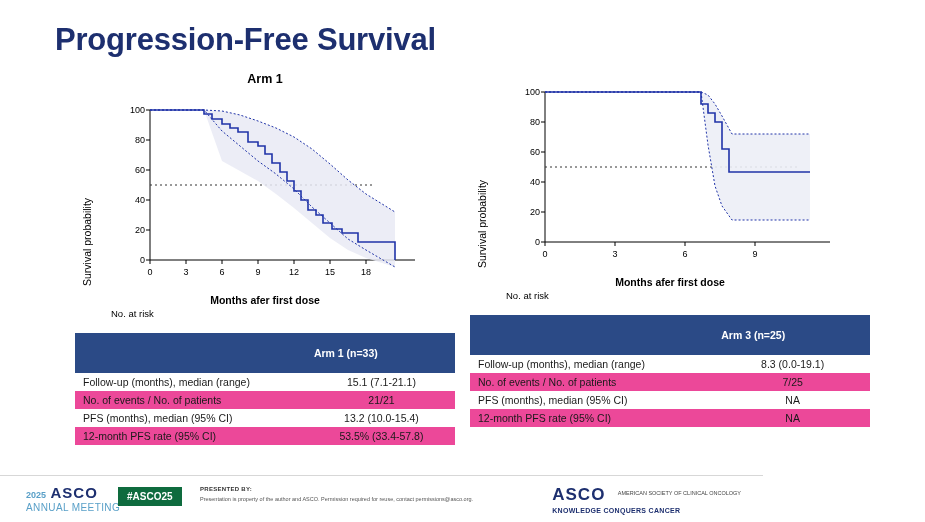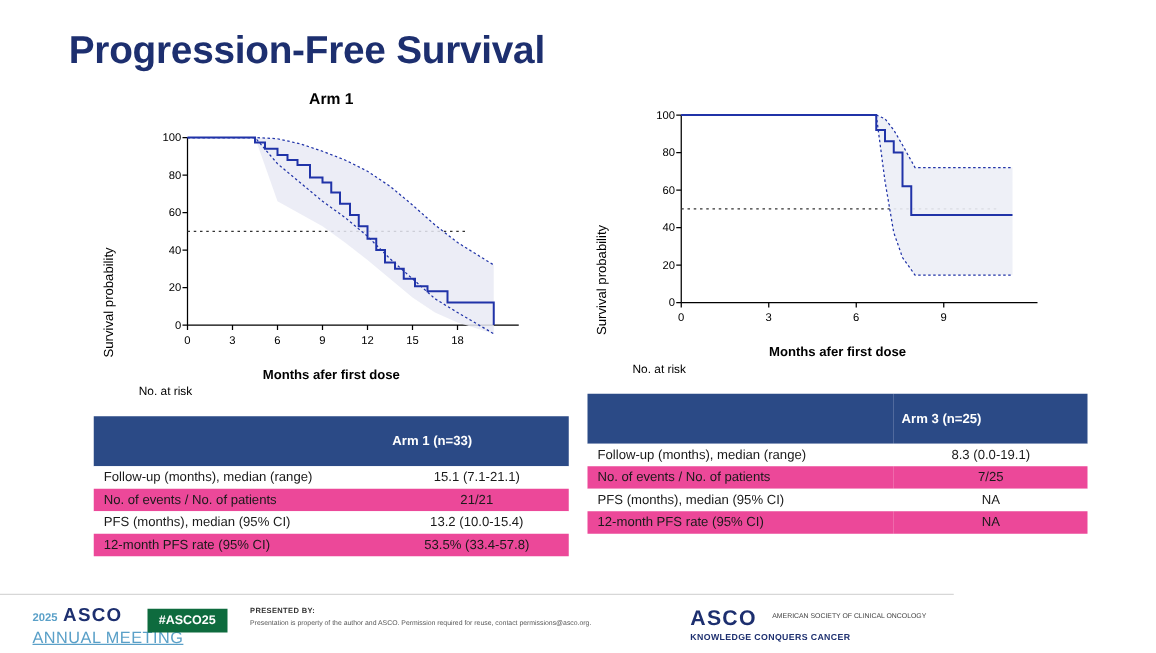--- a/index.html
+++ b/index.html
@@ -57,21 +57,21 @@
   table.summary tr.alt td{background:#ec4899;}
   table.summary tr.plain td{background:#ffffff;}
   td.bold{font-weight:normal;}
   .footer{
     position:absolute;left:0;bottom:0;width:763px;height:46px;
     border-top:1px solid #d7d7d7;background:#ffffff;margin-top:12px;
   }
   .asco-left{position:absolute;left:26px;top:8px;}
   .asco-left .big{font-size:15px;font-weight:bold;color:#1d2f6f;letter-spacing:1px;}
   .asco-left .yr{font-size:9px;color:#5aa0c8;font-weight:bold;}
-  .asco-left .sub{font-size:13px;color:#5aa0c8;letter-spacing:.4px;text-decoration:underline;}
+  .asco-left .sub{font-size:10px;color:#5aa0c8;letter-spacing:.4px;}
   .hashtag{
     position:absolute;left:118px;top:11px;background:#0e6b3e;color:#fff;
     font-size:10px;font-weight:bold;padding:4px 9px;
   }
   .presented{position:absolute;left:200px;top:10px;}
   .presented .pb{font-size:6px;font-weight:bold;color:#333;letter-spacing:.3px;}
   .presented .pp{font-size:5.5px;color:#555;margin-top:4px;}
   .asco-right{position:absolute;right:22px;top:9px;text-align:left;}
   .asco-right .big{font-size:17px;font-weight:bold;color:#1d2f6f;letter-spacing:1px;display:inline-block;}
   .asco-right .soc{font-size:5.5px;color:#444;display:inline-block;vertical-align:top;margin-left:8px;margin-top:4px;line-height:1.5;}

